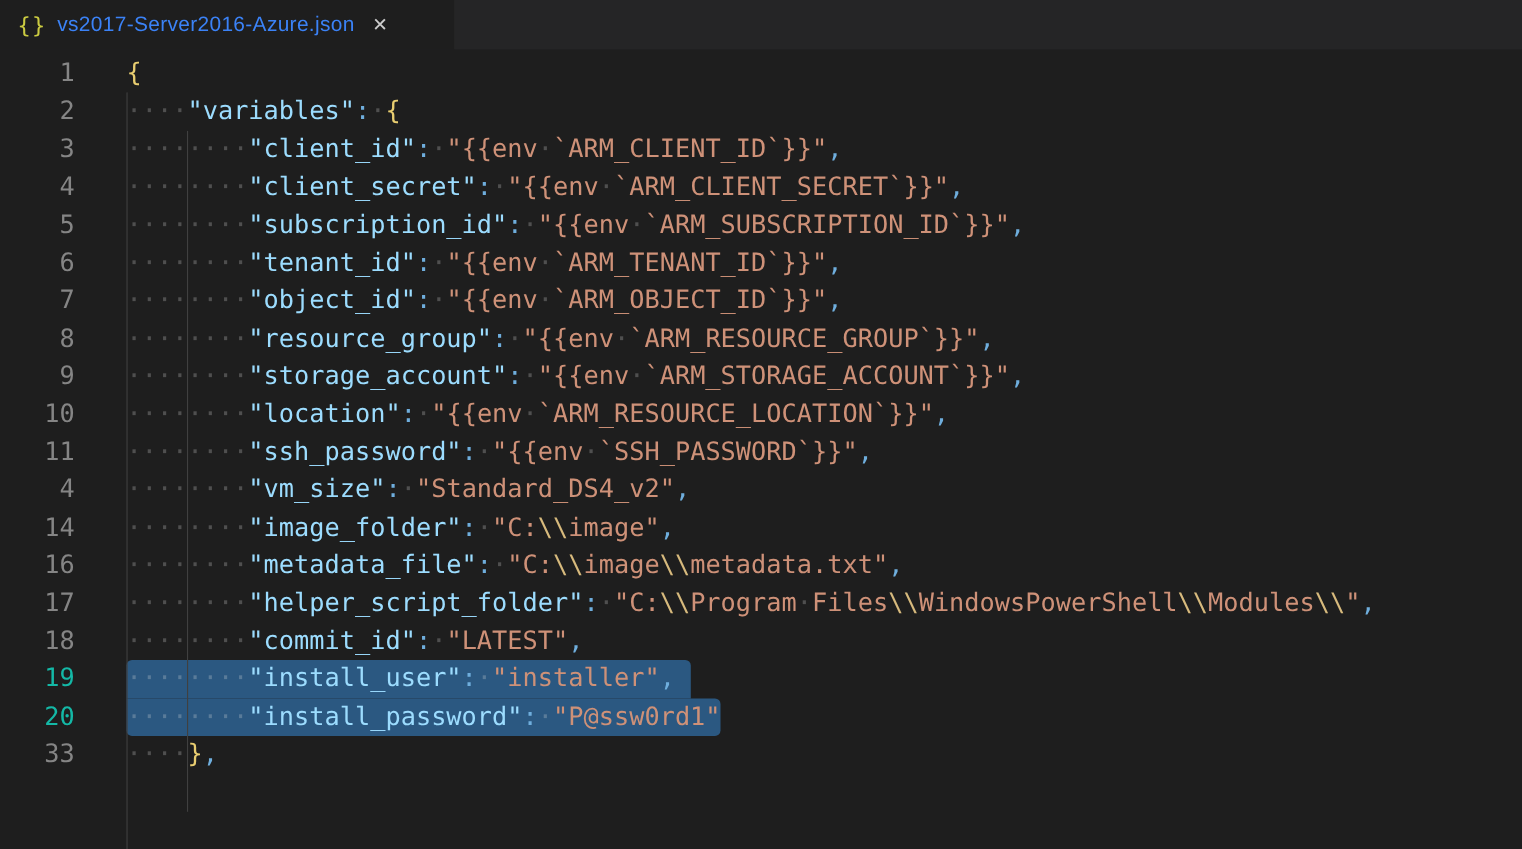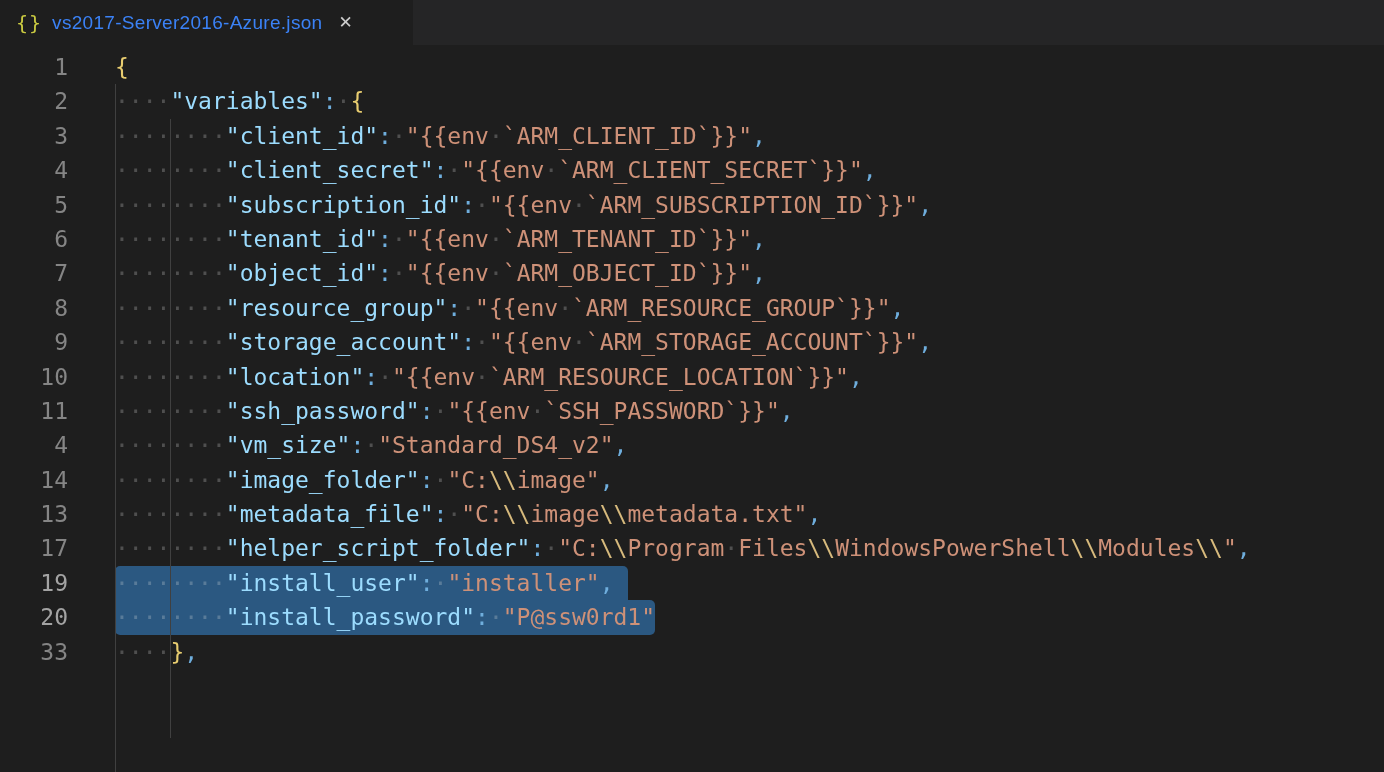--- a/index.html
+++ b/index.html
@@ -16,21 +16,21 @@
 
   
   .editor { position:relative; height:727px; padding-top:5px; background:#1e1e1e; }
   .guide { position:absolute; width:1px; background:#404040; z-index:2; pointer-events:none; }
   #guide-outer { left:115px; top:39.4px; height:688px; }
   #guide-inner { left:170px; top:73.8px; height:619.2px; }
 
   .line { display:flex; height:34.4px; line-height:34.4px;
           font-family:"DejaVu Sans Mono", monospace; font-size:23px; white-space:pre; }
   .ln { width:68px; text-align:right; color:#858585; flex:0 0 68px; user-select:none; }
-  .ln-active { color:#a3a3a3; }
+  .ln-active { color:#14b8a6; }
   .code { margin-left:47px; position:relative; z-index:1; }
 
   
   .t-k { color:#9cdcfe; }                       
   .t-s { color:#ce9178; }                       
   .t-e { color:#d7ba7d; }                       
   .t-p { color:#6faedd; }                       
   .t-b { color:#e8cd70; }                       
   .t-w { color:rgba(228,228,226,0.25); }        
 
@@ -61,19 +61,20 @@
       <div class="line"><div class="ln">4</div><div class="code"><span class="t-w">········</span><span class="t-k">"client_secret"</span><span class="t-p">:</span><span class="t-w">·</span><span class="t-s">"{{env</span><span class="t-w">·</span><span class="t-s">`ARM_CLIENT_SECRET`}}"</span><span class="t-p">,</span></div></div>
       <div class="line"><div class="ln">5</div><div class="code"><span class="t-w">········</span><span class="t-k">"subscription_id"</span><span class="t-p">:</span><span class="t-w">·</span><span class="t-s">"{{env</span><span class="t-w">·</span><span class="t-s">`ARM_SUBSCRIPTION_ID`}}"</span><span class="t-p">,</span></div></div>
       <div class="line"><div class="ln">6</div><div class="code"><span class="t-w">········</span><span class="t-k">"tenant_id"</span><span class="t-p">:</span><span class="t-w">·</span><span class="t-s">"{{env</span><span class="t-w">·</span><span class="t-s">`ARM_TENANT_ID`}}"</span><span class="t-p">,</span></div></div>
       <div class="line"><div class="ln">7</div><div class="code"><span class="t-w">········</span><span class="t-k">"object_id"</span><span class="t-p">:</span><span class="t-w">·</span><span class="t-s">"{{env</span><span class="t-w">·</span><span class="t-s">`ARM_OBJECT_ID`}}"</span><span class="t-p">,</span></div></div>
       <div class="line"><div class="ln">8</div><div class="code"><span class="t-w">········</span><span class="t-k">"resource_group"</span><span class="t-p">:</span><span class="t-w">·</span><span class="t-s">"{{env</span><span class="t-w">·</span><span class="t-s">`ARM_RESOURCE_GROUP`}}"</span><span class="t-p">,</span></div></div>
       <div class="line"><div class="ln">9</div><div class="code"><span class="t-w">········</span><span class="t-k">"storage_account"</span><span class="t-p">:</span><span class="t-w">·</span><span class="t-s">"{{env</span><span class="t-w">·</span><span class="t-s">`ARM_STORAGE_ACCOUNT`}}"</span><span class="t-p">,</span></div></div>
       <div class="line"><div class="ln">10</div><div class="code"><span class="t-w">········</span><span class="t-k">"location"</span><span class="t-p">:</span><span class="t-w">·</span><span class="t-s">"{{env</span><span class="t-w">·</span><span class="t-s">`ARM_RESOURCE_LOCATION`}}"</span><span class="t-p">,</span></div></div>
       <div class="line"><div class="ln">11</div><div class="code"><span class="t-w">········</span><span class="t-k">"ssh_password"</span><span class="t-p">:</span><span class="t-w">·</span><span class="t-s">"{{env</span><span class="t-w">·</span><span class="t-s">`SSH_PASSWORD`}}"</span><span class="t-p">,</span></div></div>
       <div class="line"><div class="ln">4</div><div class="code"><span class="t-w">········</span><span class="t-k">"vm_size"</span><span class="t-p">:</span><span class="t-w">·</span><span class="t-s">"Standard_DS4_v2"</span><span class="t-p">,</span></div></div>
       <div class="line"><div class="ln">14</div><div class="code"><span class="t-w">········</span><span class="t-k">"image_folder"</span><span class="t-p">:</span><span class="t-w">·</span><span class="t-s">"C:</span><span class="t-e">\\</span><span class="t-s">image"</span><span class="t-p">,</span></div></div>
-      <div class="line"><div class="ln">13</div><div class="code"><span class="t-w">········</span><span class="t-k">"metadata_file"</span><span class="t-p">:</span><span class="t-w">·</span><span class="t-s">"C:</span><span class="t-e">\\</span><span class="t-s">image</span><span class="t-e">\\</span><span class="t-s">metadata.txt"</span><span class="t-p">,</span></div></div>
+      <div class="line"><div class="ln">16</div><div class="code"><span class="t-w">········</span><span class="t-k">"metadata_file"</span><span class="t-p">:</span><span class="t-w">·</span><span class="t-s">"C:</span><span class="t-e">\\</span><span class="t-s">image</span><span class="t-e">\\</span><span class="t-s">metadata.txt"</span><span class="t-p">,</span></div></div>
       <div class="line"><div class="ln">17</div><div class="code"><span class="t-w">········</span><span class="t-k">"helper_script_folder"</span><span class="t-p">:</span><span class="t-w">·</span><span class="t-s">"C:</span><span class="t-e">\\</span><span class="t-s">Program</span><span class="t-w">·</span><span class="t-s">Files</span><span class="t-e">\\</span><span class="t-s">WindowsPowerShell</span><span class="t-e">\\</span><span class="t-s">Modules</span><span class="t-e">\\</span><span class="t-s">"</span><span class="t-p">,</span></div></div>
+      <div class="line"><div class="ln">18</div><div class="code"><span class="t-w">········</span><span class="t-k">"commit_id"</span><span class="t-p">:</span><span class="t-w">·</span><span class="t-s">"LATEST"</span><span class="t-p">,</span></div></div>
       <div class="line"><div class="ln ln-active">19</div><div class="code"><span class="sel sel-start"><span class="t-w">········</span><span class="t-k">"install_user"</span><span class="t-p">:</span><span class="t-w">·</span><span class="t-s">"installer"</span><span class="t-p">,</span></span></div></div>
       <div class="line"><div class="ln ln-active">20</div><div class="code"><span class="sel sel-end"><span class="t-w">········</span><span class="t-k">"install_password"</span><span class="t-p">:</span><span class="t-w">·</span><span class="t-s">"P@ssw0rd1"</span></span></div></div>
       <div class="line"><div class="ln">33</div><div class="code"><span class="t-w">····</span><span class="t-b">}</span><span class="t-p">,</span></div></div>
     </div>
 </div>
 
 </body></html>

